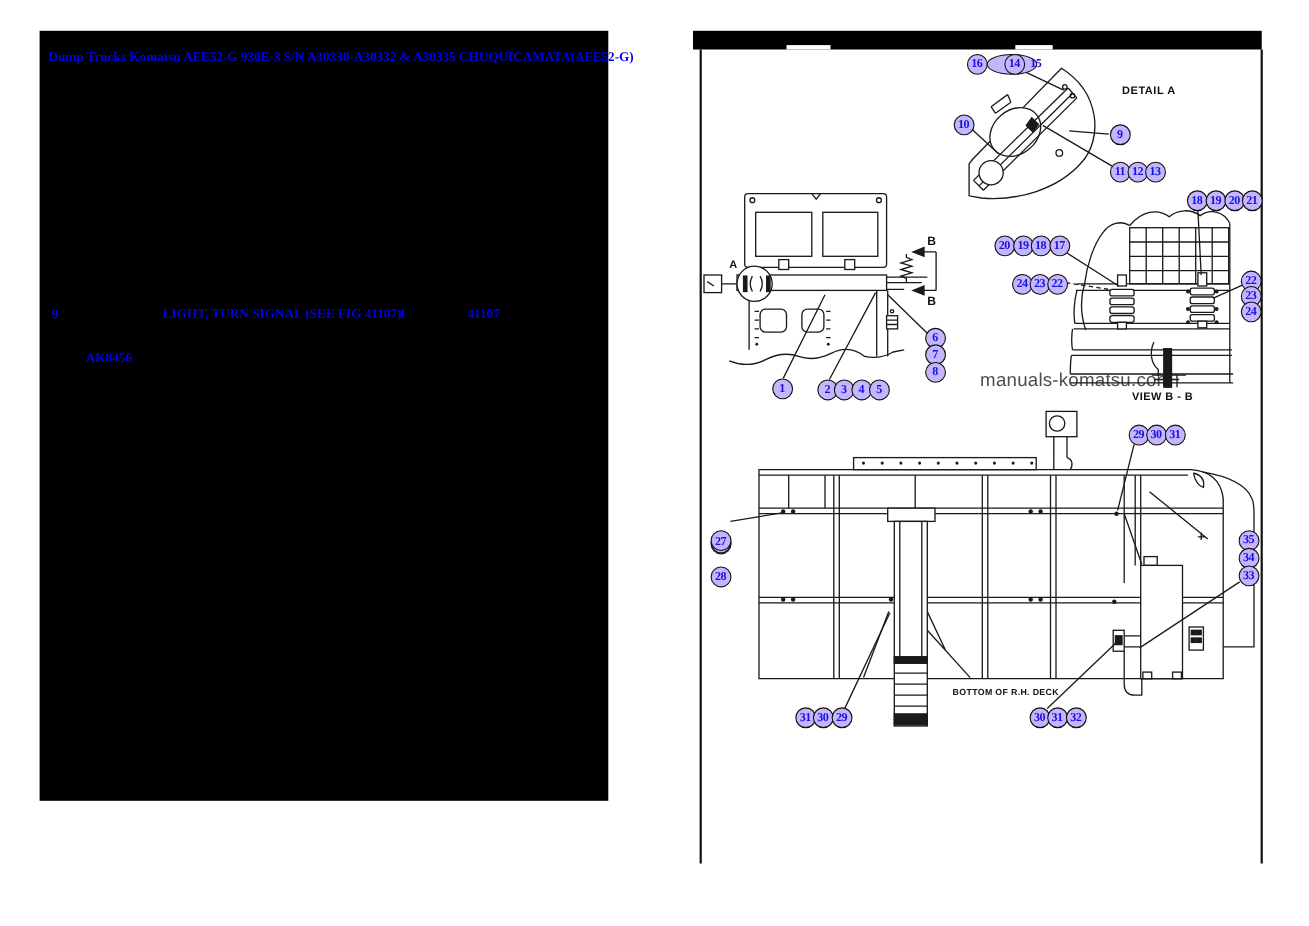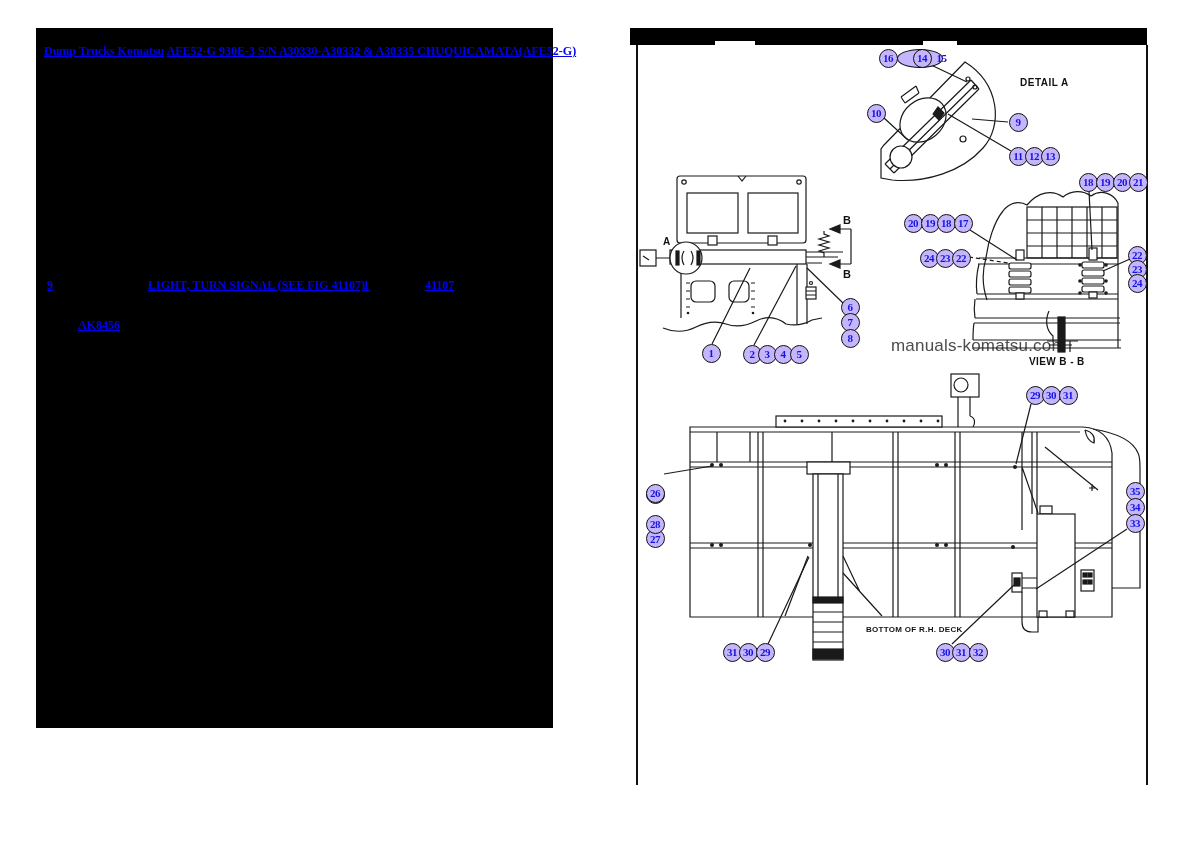--- a/index.html
+++ b/index.html
@@ -3,21 +3,21 @@
 <meta charset="utf-8">
 <style>
   html,body{margin:0;padding:0;}
   body{width:1190px;height:842px;position:relative;background:#fff;overflow:hidden;
        font-family:"Liberation Sans",sans-serif;}
   :root{--link:#0101ee;--callout:#1414dd;--line:#1a1a1a;--wm:#4d4d4d;}
 
   
   .left-panel{position:absolute;left:36px;top:28px;width:517px;height:700px;background:#000;}
   .lp-line{position:absolute;white-space:nowrap;font:bold 12px "Liberation Serif",serif;}
-  .lp-line a{color:var(--link);text-decoration:underline;cursor:pointer;}
+  .lp-line a{color:var(--link);cursor:pointer;}
   .lp-title{left:8px;top:16px;}
   .lp-fig{left:8px;top:67px;}
   .lp-row{left:0;top:250px;width:517px;height:16px;}
   .lp-row a{position:absolute;top:0;}
   .lp-ref{left:11px;} .lp-part{left:42px;margin-top:40px;} .lp-desc{left:112px;} .lp-qty{left:327px;} .lp-figno{left:389px;}
   .gap6{margin-left:6px;} .gap13{margin-left:13px;}
 
   
   .top-bar{position:absolute;left:630px;top:28px;width:517px;height:17px;background:#000;}
   .notch{position:absolute;bottom:0;height:4px;background:#fff;}
@@ -249,21 +249,21 @@
     <div class="balloon" style="left: 701.5px; top: 343.5px;">1</div>
     <div class="balloon" style="left: 742.5px; top: 344.5px;">2</div>
     <div class="balloon" style="left: 757.5px; top: 344.5px;">3</div>
     <div class="balloon" style="left: 773.5px; top: 344.5px;">4</div>
     <div class="balloon" style="left: 789.5px; top: 344.5px;">5</div>
     <div class="balloon" style="left: 1025.5px; top: 385.5px;">29</div>
     <div class="balloon" style="left: 1041.5px; top: 385.5px;">30</div>
     <div class="balloon" style="left: 1058.5px; top: 385.5px;">31</div>
     <div class="balloon" style="left: 645.5px; top: 467.5px; margin-top: 17px;">25</div>
     <div class="balloon" style="left: 645.5px; top: 483.5px;">26</div>
-    <div class="balloon" style="left: 645.5px; top: 529px;">27</div>
+    <div class="balloon" style="left: 645.5px; top: 482px;">27</div>
     <div class="balloon" style="left: 645.5px; top: 514.5px;">28</div>
     <div class="balloon" style="left: 1125.5px; top: 481.5px;">35</div>
     <div class="balloon" style="left: 1125.5px; top: 497.5px;">34</div>
     <div class="balloon" style="left: 1125.5px; top: 513.5px;">33</div>
     <div class="balloon" style="left: 722.5px; top: 642.5px;">31</div>
     <div class="balloon" style="left: 738.5px; top: 642.5px;">30</div>
     <div class="balloon" style="left: 755.5px; top: 642.5px;">29</div>
     <div class="balloon" style="left: 935.5px; top: 642.5px;">30</div>
     <div class="balloon" style="left: 951.5px; top: 642.5px;">31</div>
     <div class="balloon" style="left: 968.5px; top: 642.5px;">32</div>

